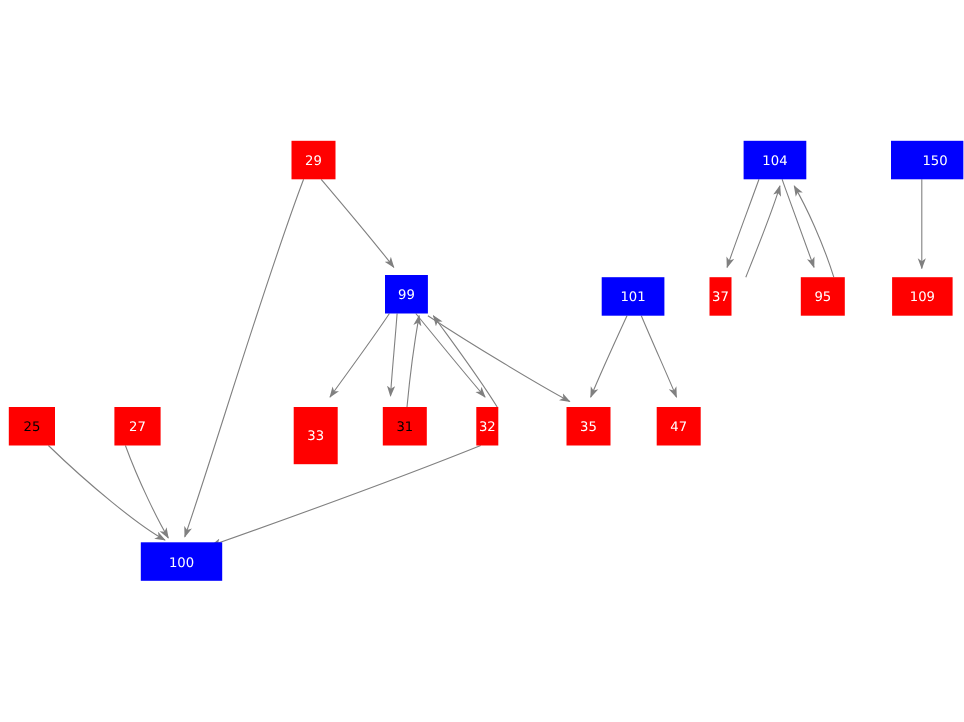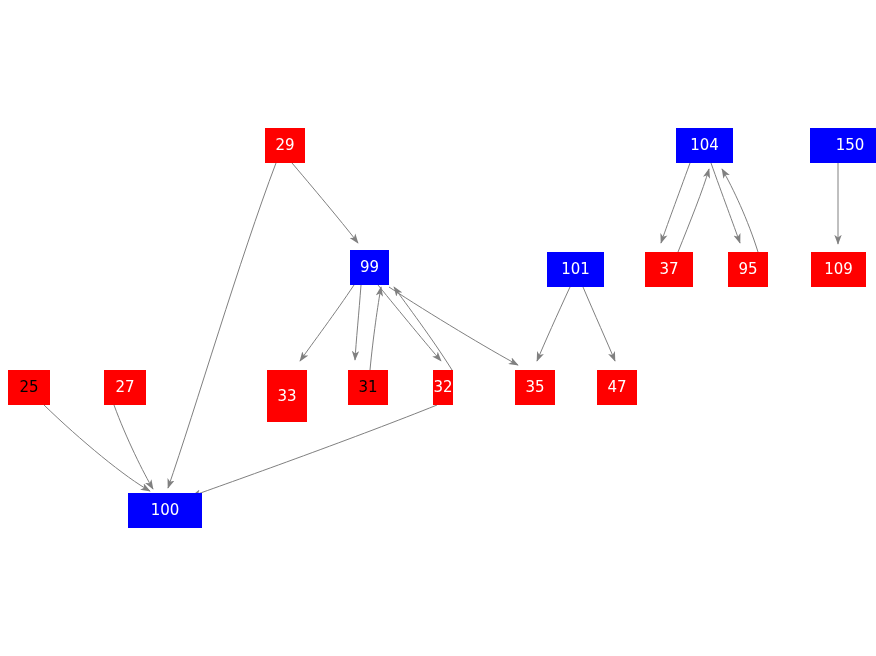--- a/index.html
+++ b/index.html
@@ -24,21 +24,21 @@
     width: 876px;
     height: 656px;
   }
   .node {
     position: absolute;
     display: flex;
     align-items: center;
     justify-content: center;
     color: #ffffff;
     font-family: "DejaVu Sans", sans-serif;
-    font-size: 15px;
+    font-size: 12px;
     font-weight: normal;
     line-height: 1;
     letter-spacing: 0px;
     box-sizing: border-box;
     z-index: 2;
     user-select: none;
   }
   .node-label {
     pointer-events: none;
   }
@@ -106,21 +106,21 @@
       </div>
       <div class="node" style="left: 547px; top: 252px; width: 57px; height: 35px; background: rgb(0, 0, 255); color: rgb(255, 255, 255);">
         <span class="node-label">101</span>
       </div>
       <div class="node" style="left: 128px; top: 493px; width: 74px; height: 35px; background: rgb(0, 0, 255); color: rgb(255, 255, 255);">
         <span class="node-label">100</span>
       </div>
       <div class="node" style="left: 676px; top: 128px; width: 57px; height: 35px; background: rgb(0, 0, 255); color: rgb(255, 255, 255);">
         <span class="node-label">104</span>
       </div>
-      <div class="node" style="left: 645px; top: 252px; width: 48px; height: 35px; background: rgb(255, 0, 0); color: rgb(255, 255, 255);">
+      <div class="node" style="left: 645px; top: 252px; width: 20px; height: 35px; background: rgb(255, 0, 0); color: rgb(255, 255, 255);">
         <span class="node-label">37</span>
       </div>
       <div class="node" style="left: 728px; top: 252px; width: 40px; height: 35px; background: rgb(255, 0, 0); color: rgb(255, 255, 255);">
         <span class="node-label">95</span>
       </div>
       <div class="node" style="left: 810px; top: 128px; width: 80px; height: 35px; background: rgb(0, 0, 255); color: rgb(255, 255, 255);">
         <span class="node-label">150</span>
       </div>
       <div class="node" style="left: 811px; top: 252px; width: 55px; height: 35px; background: rgb(255, 0, 0); color: #ffffff;">
         <span class="node-label">109</span>

